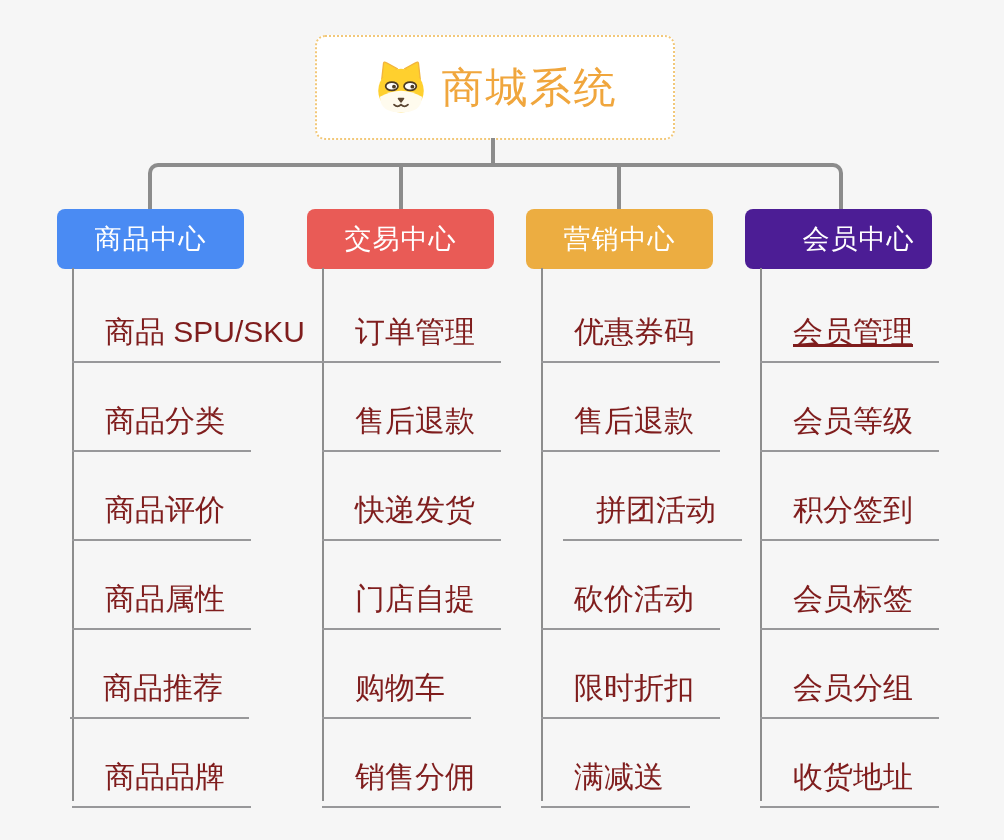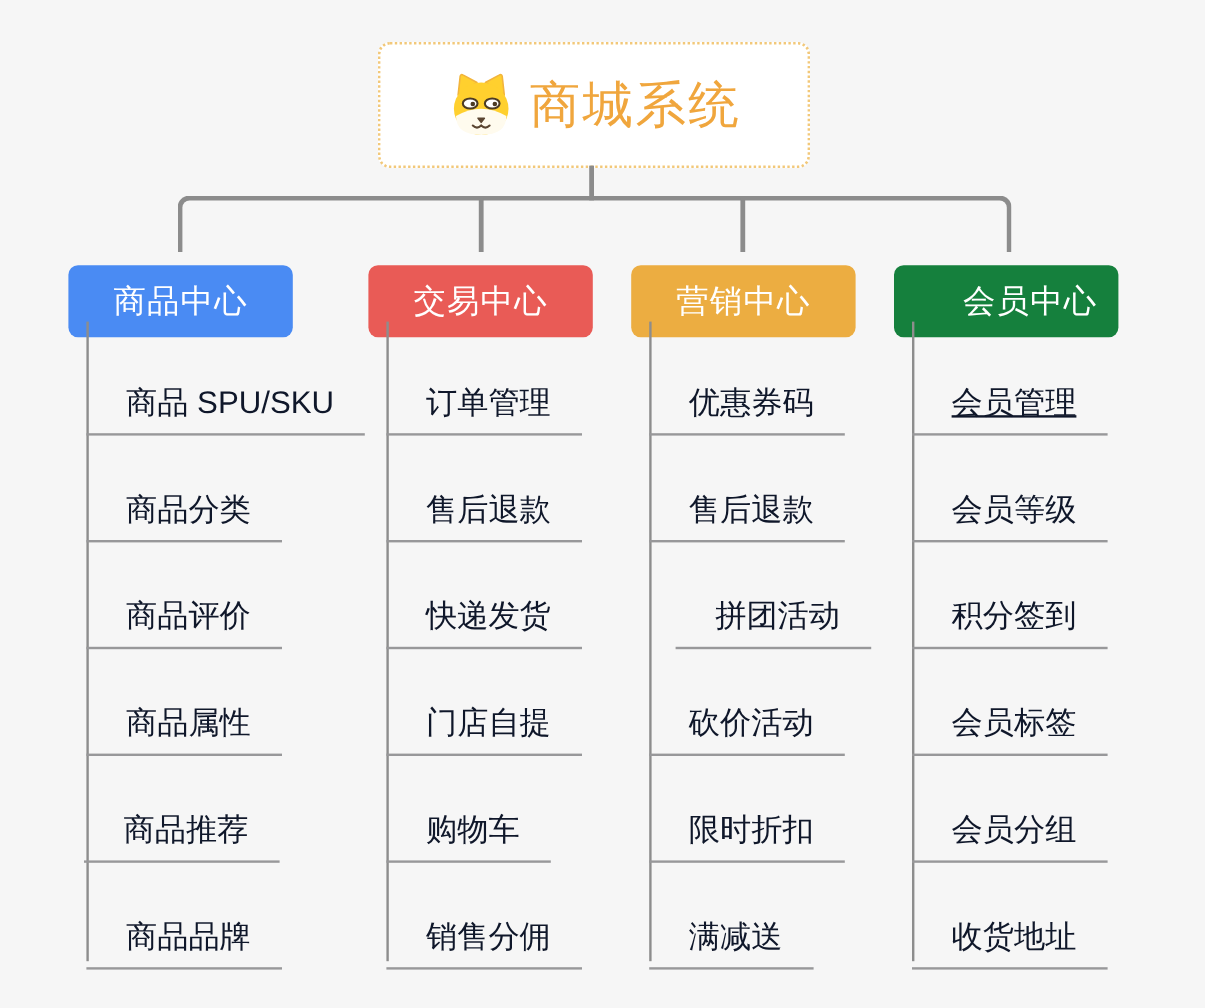--- a/index.html
+++ b/index.html
@@ -39,38 +39,38 @@
     box-sizing:border-box;
   }
   .rail-drop{
     position:absolute;top:165px;width:4px;height:45px;background:#8c8c8c;
   }
   .rail-drop.d2{left:399px;}
   .rail-drop.d3{left:617px;}
 
   
   .branch-header{
-    position:absolute;top:221px;width:187px;height:60px;
+    position:absolute;top:209px;width:187px;height:60px;
     border-radius:8px;
     display:flex;align-items:center;justify-content:center;
     color:#ffffff;font-size:27px;letter-spacing:1px;white-space:nowrap;
     box-sizing:border-box;
     cursor:default;
   }
 
   
   .trunk{
     position:absolute;top:268px;width:2px;height:533px;background:#8d8d8d;
   }
   .leaf{
     position:absolute;height:42px;
     display:flex;align-items:flex-end;
     padding:0 26px 8px 33px;
     border-bottom:2px solid #98989a;
-    font-size:26px;color:#0f172a;white-space:nowrap;
+    font-size:30px;color:#7f1d1d;white-space:nowrap;
     box-sizing:content-box;
   }
 </style>
 </head>
 <body>
 
 <div class="canvas">
 
   <div class="root-node">
     <svg class="root-icon" viewBox="0 0 64 64" aria-hidden="true">
@@ -117,21 +117,21 @@
       <div class="leaf" style="left: 322px; top: 667px;">购物车</div>
       <div class="leaf" style="left: 322px; top: 756px;">销售分佣</div>
       <div class="branch-header" style="left: 526px; background: rgb(236, 173, 65);">营销中心</div>
       <div class="trunk" style="left: 541px;"></div>
       <div class="leaf" style="left: 541px; top: 311px;">优惠券码</div>
       <div class="leaf" style="left: 541px; top: 400px;">售后退款</div>
       <div class="leaf" style="left: 541px; top: 489px; margin-left: 22px;">拼团活动</div>
       <div class="leaf" style="left: 541px; top: 578px;">砍价活动</div>
       <div class="leaf" style="left: 541px; top: 667px;">限时折扣</div>
       <div class="leaf" style="left: 541px; top: 756px;">满减送</div>
-      <div class="branch-header" style="left: 745px; background: #15803d; padding-left: 40px;">会员中心</div>
+      <div class="branch-header" style="left: 745px; background: #4c1d95; padding-left: 40px;">会员中心</div>
       <div class="trunk" style="left: 760px;"></div>
       <div class="leaf" style="left: 760px; top: 311px; text-decoration: underline;">会员管理</div>
       <div class="leaf" style="left: 760px; top: 400px;">会员等级</div>
       <div class="leaf" style="left: 760px; top: 489px;">积分签到</div>
       <div class="leaf" style="left: 760px; top: 578px;">会员标签</div>
       <div class="leaf" style="left: 760px; top: 667px;">会员分组</div>
       <div class="leaf" style="left: 760px; top: 756px;">收货地址</div>
     </div>
 </div>
 

